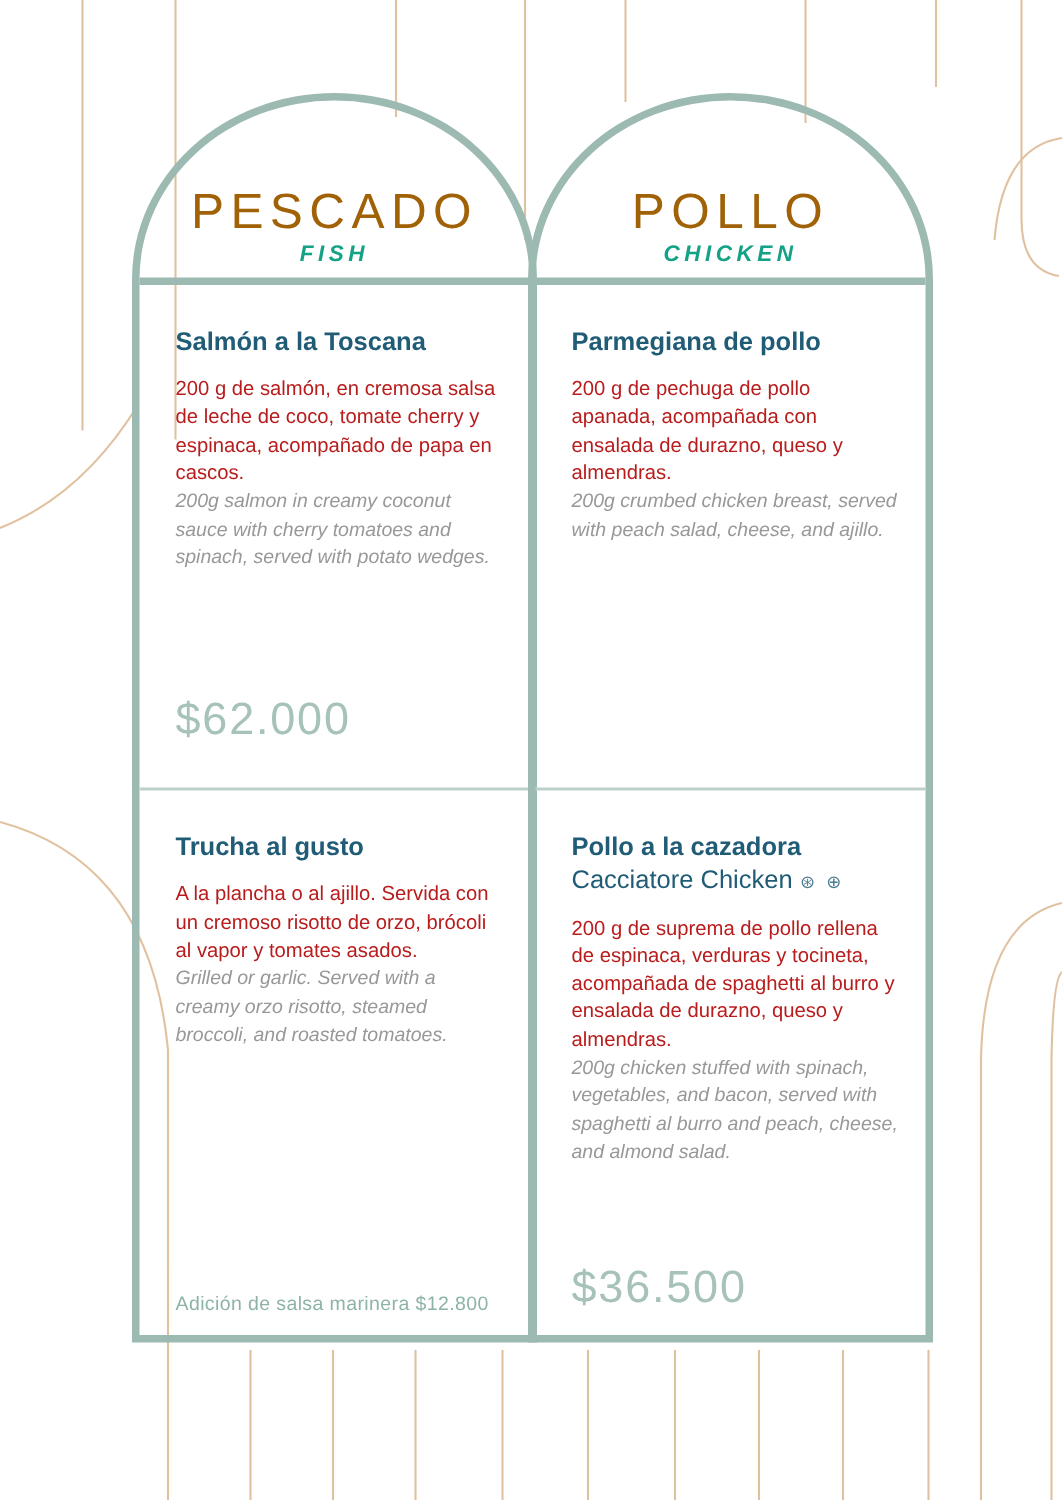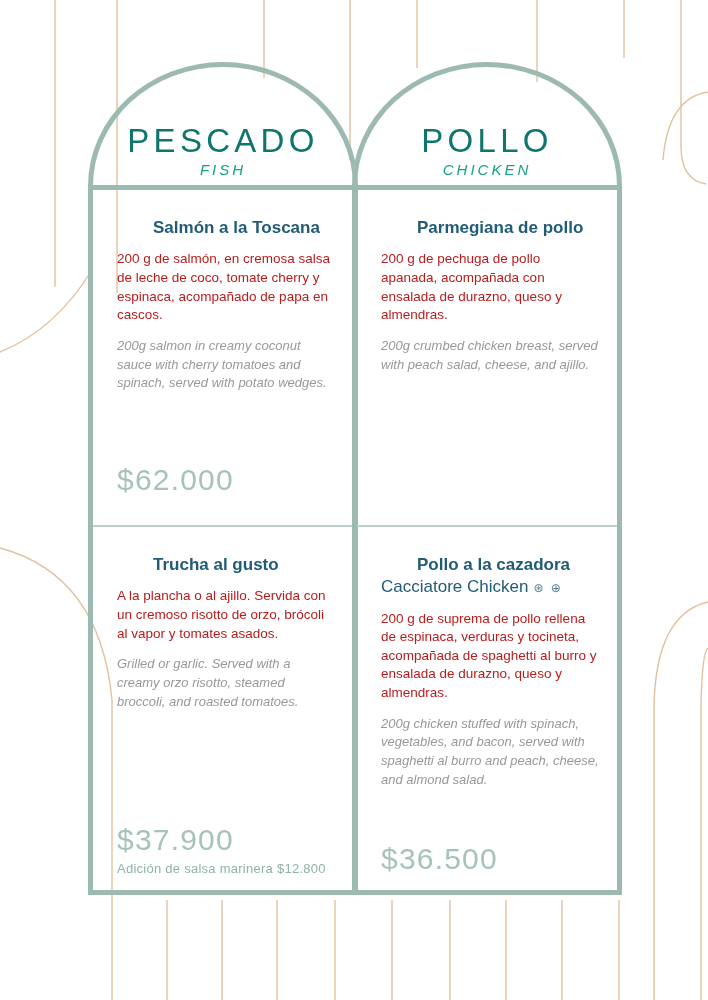--- a/index.html
+++ b/index.html
@@ -45,30 +45,30 @@
     display: flex;
     flex-direction: column;
     align-items: center;
     justify-content: flex-end;
     padding-bottom: 7px;
     flex: 0 0 auto;
   }
   .panel-title {
     font-size: 33px;
     letter-spacing: 0.13em;
-    color: #0f766e;
+    color: #a16207;
     font-weight: 400;
     line-height: 1.05;
   }
   .panel-subtitle {
     font-size: 15px;
     font-style: italic;
     letter-spacing: 0.2em;
     color: #14A287;
-    font-weight: 400;
+    font-weight: 700;
     margin-top: 2px;
   }
 
   .menu-item {
     display: flex;
     flex-direction: column;
     padding: 27px 18px 0 24px;
     box-sizing: border-box;
   }
   .menu-item.first  { height: 335px; flex: 0 0 auto; }
@@ -78,21 +78,20 @@
     height: 2px;
     background: #BDD1CA;
     flex: 0 0 auto;
   }
 
   .item-name-es {
     font-size: 17px;
     font-weight: 700;
     color: #215C77;
     line-height: 1.25;
-    padding-left: 36px;
   }
   .item-name-en {
     font-size: 17px;
     font-weight: 400;
     color: #215C77;
     line-height: 1.25;
     margin-top: 1px;
   }
   .dietary-icons {
     font-size: 12px;
@@ -102,21 +101,20 @@
     margin-left: 5px;
     white-space: nowrap;
   }
   .item-desc-es {
     margin-top: 12px;
     font-size: 13.5px;
     line-height: 1.38;
     color: #b91c1c;
   }
   .item-desc-en {
-    margin-top: 12px;
     font-size: 13px;
     font-style: italic;
     line-height: 1.45;
     color: #98989B;
     font-family: "Liberation Serif", "DejaVu Serif", serif;
     font-family: "Liberation Sans", sans-serif;
   }
   .spacer { flex: 1 1 auto; }
   .item-price {
     font-size: 30px;
@@ -181,21 +179,20 @@
       <div class="item-price">$62.000</div>
     </div>
 
     <div class="item-divider"></div>
 
     <div class="menu-item second">
       <div class="item-name-es">Trucha al gusto</div>
       <div class="item-desc-es">A la plancha o al ajillo. Servida con un cremoso risotto de orzo, brócoli al vapor y tomates asados.</div>
       <div class="item-desc-en">Grilled or garlic. Served with a creamy orzo risotto, steamed broccoli, and roasted tomatoes.</div>
       <div class="spacer"></div>
-      <div class="item-price">$37.900</div>
       <div class="item-note">Adición de salsa marinera $12.800</div>
     </div>
   </section>
 
   <section class="panel" id="panel-pollo">
     <header class="panel-header">
       <div class="panel-title">POLLO</div>
       <div class="panel-subtitle">CHICKEN</div>
     </header>
 

